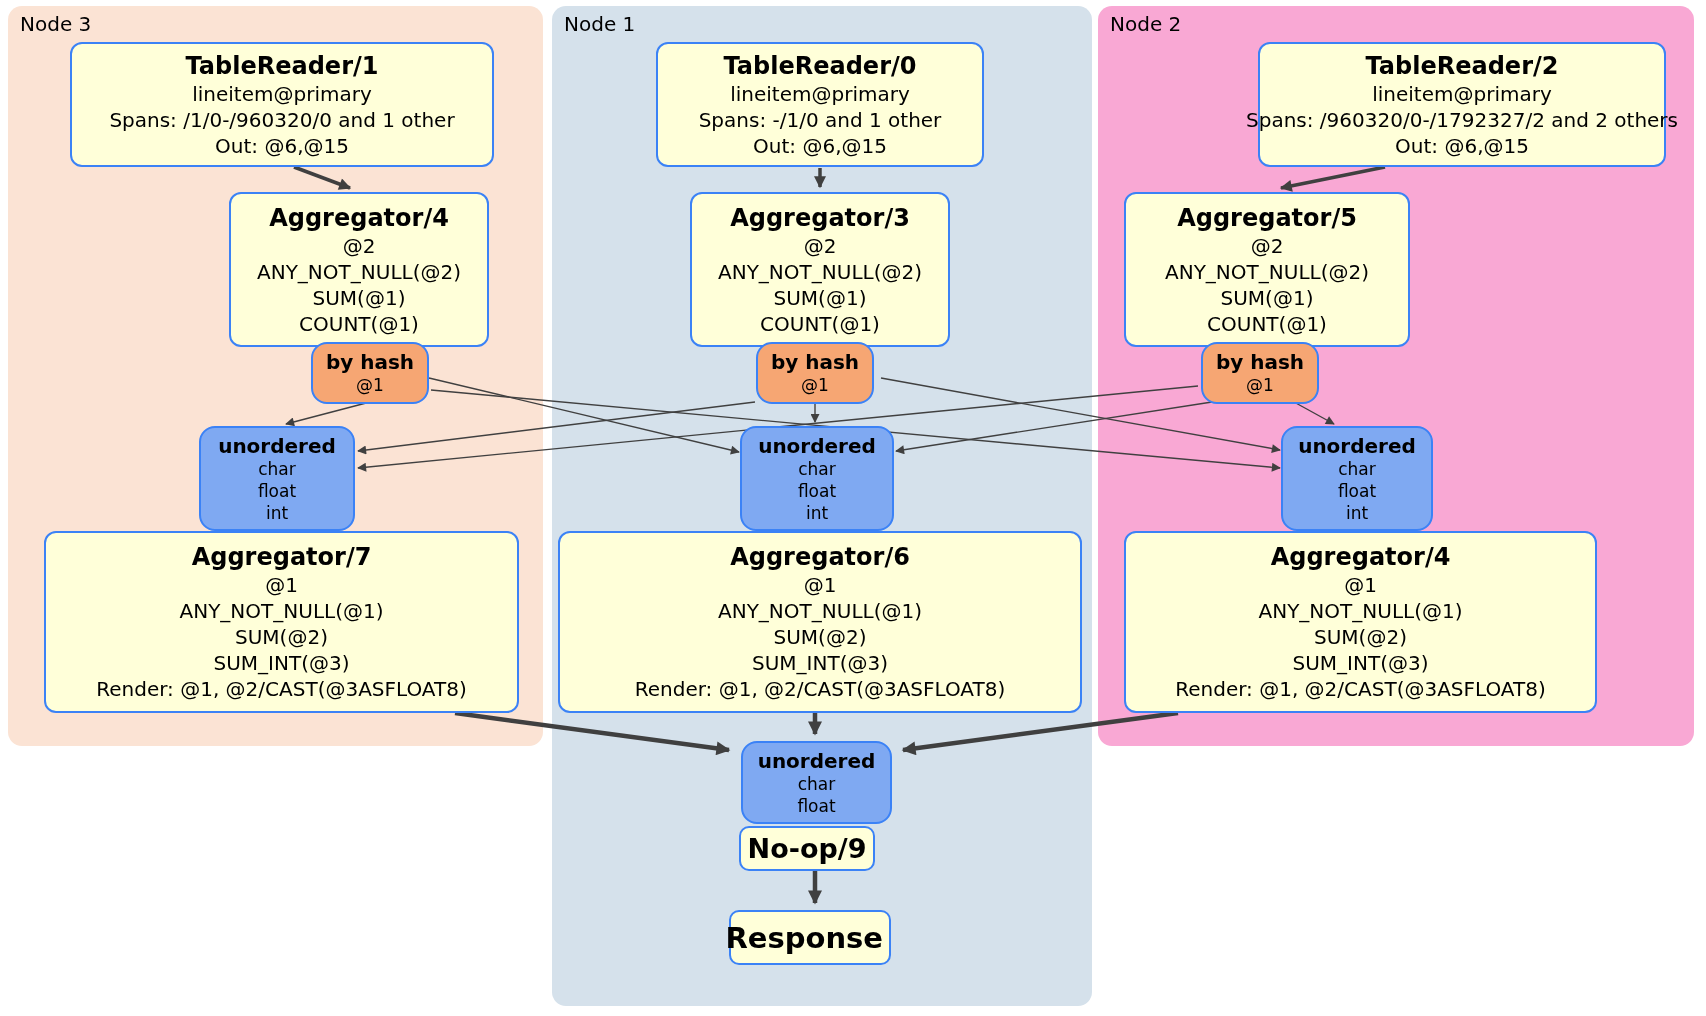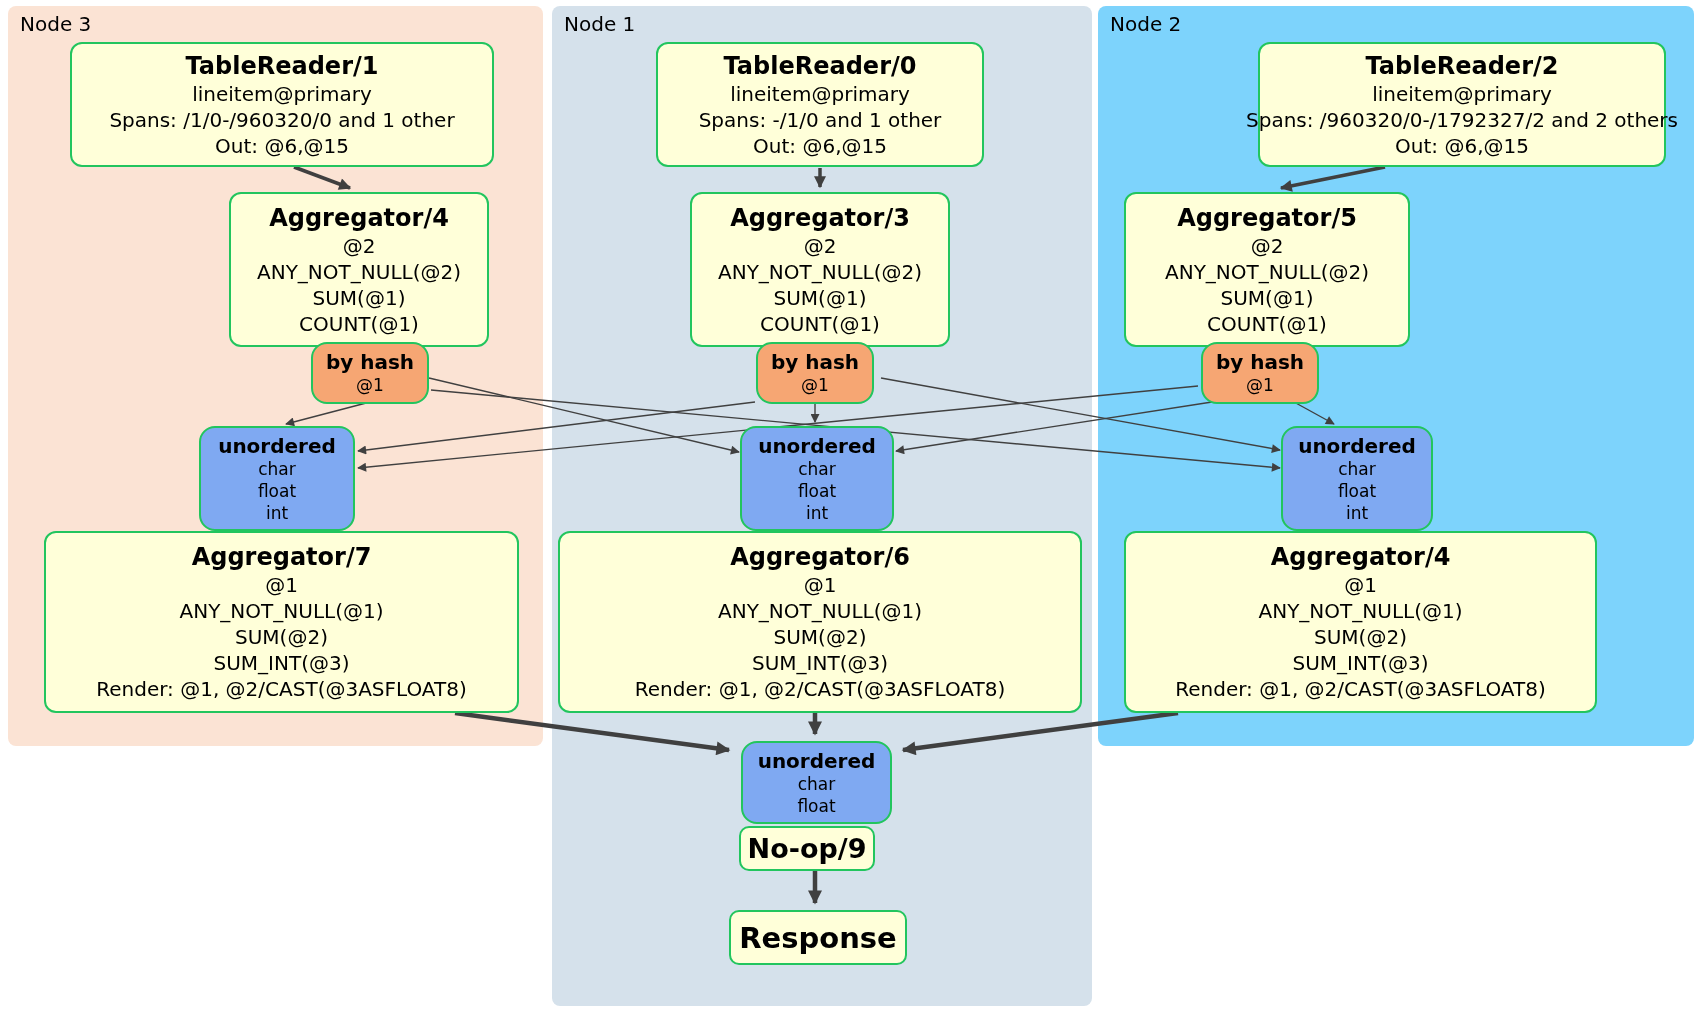--- a/index.html
+++ b/index.html
@@ -1,28 +1,28 @@
 <!DOCTYPE html>
 <html style="--processor-fill: #ffffd9; --router-fill: #f6a673; --sync-fill: #7fa9f2; --edge: #404040; --border: #000000;"><head>
 <meta charset="utf-8">
 <style>
   html,body{margin:0;padding:0;background:#ffffff;}
   .canvas{
     position:relative;width:1706px;height:1016px;background:#ffffff;
     font-family:"DejaVu Sans","Liberation Sans",sans-serif;color:#000;overflow:hidden;
   }
-  .region{position:absolute;border-radius:8px;z-index:0;}
+  .region{position:absolute;border-radius:14px;z-index:0;}
   .region-label{position:absolute;top:6px;left:12px;font-size:20px;color:#000;}
   svg.edges{position:absolute;left:0;top:0;z-index:1;}
   .edge-thin{stroke:var(--edge,#404040);stroke-width:1.4;fill:none;}
   .edge-med{stroke:var(--edge,#404040);stroke-width:3.5;fill:none;}
   .edge-thick{stroke:var(--edge,#404040);stroke-width:4.5;fill:none;}
   .pbox{
     position:absolute;z-index:2;box-sizing:border-box;
-    background:var(--processor-fill,#ffffd9);border:2px solid #22c55e;border-radius:12px;
+    background:var(--processor-fill,#ffffd9);border:2px solid #3b82f6;border-radius:12px;
     display:flex;flex-direction:column;justify-content:center;align-items:center;
     text-align:center;padding:2px 6px;
   }
   .ptitle{font-weight:bold;font-size:24px;line-height:30px;white-space:nowrap;}
   .pline{font-size:20px;line-height:26px;white-space:nowrap;}
   .router,.sync{
     background:var(--router-fill,#f6a673);border-radius:16px;z-index:3;
   }
   .sync{background:var(--sync-fill,#7fa9f2);}
   .router .ptitle,.sync .ptitle{font-size:20px;line-height:24px;}
@@ -34,21 +34,21 @@
 <body>
 
 <div class="canvas">
 
   <div class="region" style="left: 8px; top: 6px; width: 535px; height: 740px; background: rgb(251, 227, 212);">
     <span class="region-label">Node 3</span>
   </div>
   <div class="region" style="left: 552px; top: 6px; width: 540px; height: 1000px; background: rgb(213, 225, 235);">
     <span class="region-label">Node 1</span>
   </div>
-  <div class="region" style="left: 1098px; top: 6px; width: 596px; height: 740px; background: #7dd3fc;">
+  <div class="region" style="left: 1098px; top: 6px; width: 596px; height: 740px; background: #f9a8d4;">
     <span class="region-label">Node 2</span>
   </div>
 
   <svg class="edges" width="1706" height="1016" viewBox="0 0 1706 1016">
     <defs>
       <marker id="aThin" viewBox="0 0 10 10" refX="9" refY="5" markerWidth="11" markerHeight="9" orient="auto" markerUnits="userSpaceOnUse">
         <path d="M0,0 L10,5 L0,10 z" fill="#404040"></path>
       </marker>
       <marker id="aMed" viewBox="0 0 10 10" refX="9" refY="5" markerWidth="15" markerHeight="12" orient="auto" markerUnits="userSpaceOnUse">
         <path d="M0,0 L10,5 L0,10 z" fill="#404040"></path>
@@ -181,17 +181,17 @@
   </div>
 
   <div class="pbox sync" style="left:741px;top:741px;width:151px;height:83px;">
     <div class="ptitle">unordered</div>
     <div class="pline">char</div>
     <div class="pline">float</div>
   </div>
   <div class="pbox leaf" style="left:739px;top:826px;width:136px;height:45px;border-radius:10px;">
     <div class="ptitle">No-op/9</div>
   </div>
-  <div class="pbox leaf response" style="left:729px;top:910px;width:178px;height:55px;border-radius:10px;">
+  <div class="pbox leaf response" style="left:729px;top:910px;width:162px;height:55px;border-radius:10px;align-items:flex-end;">
     <div class="ptitle">Response</div>
   </div>
 
 </div>
 
 </body></html>

